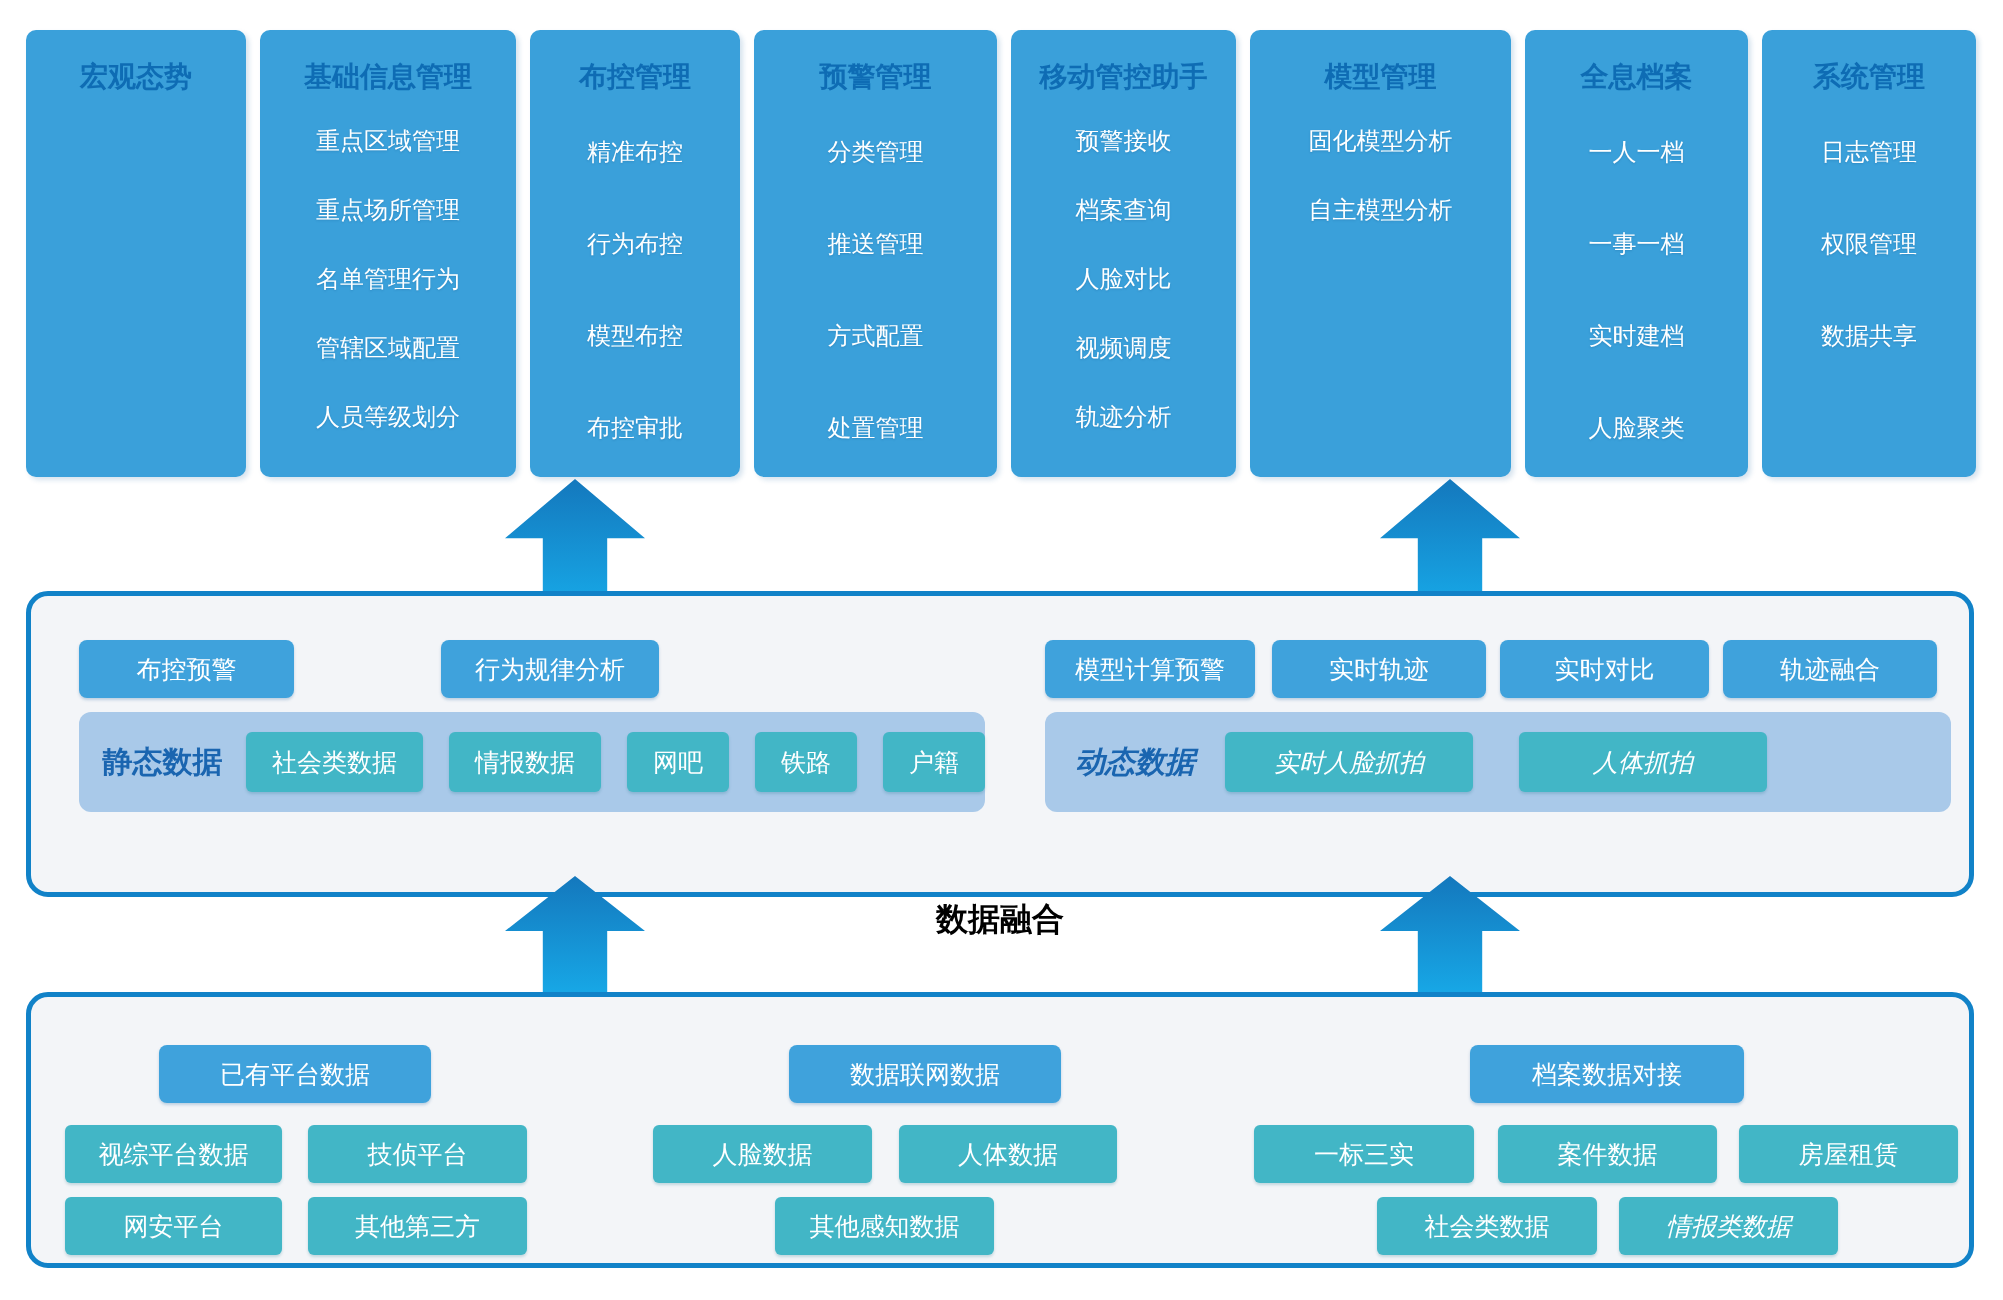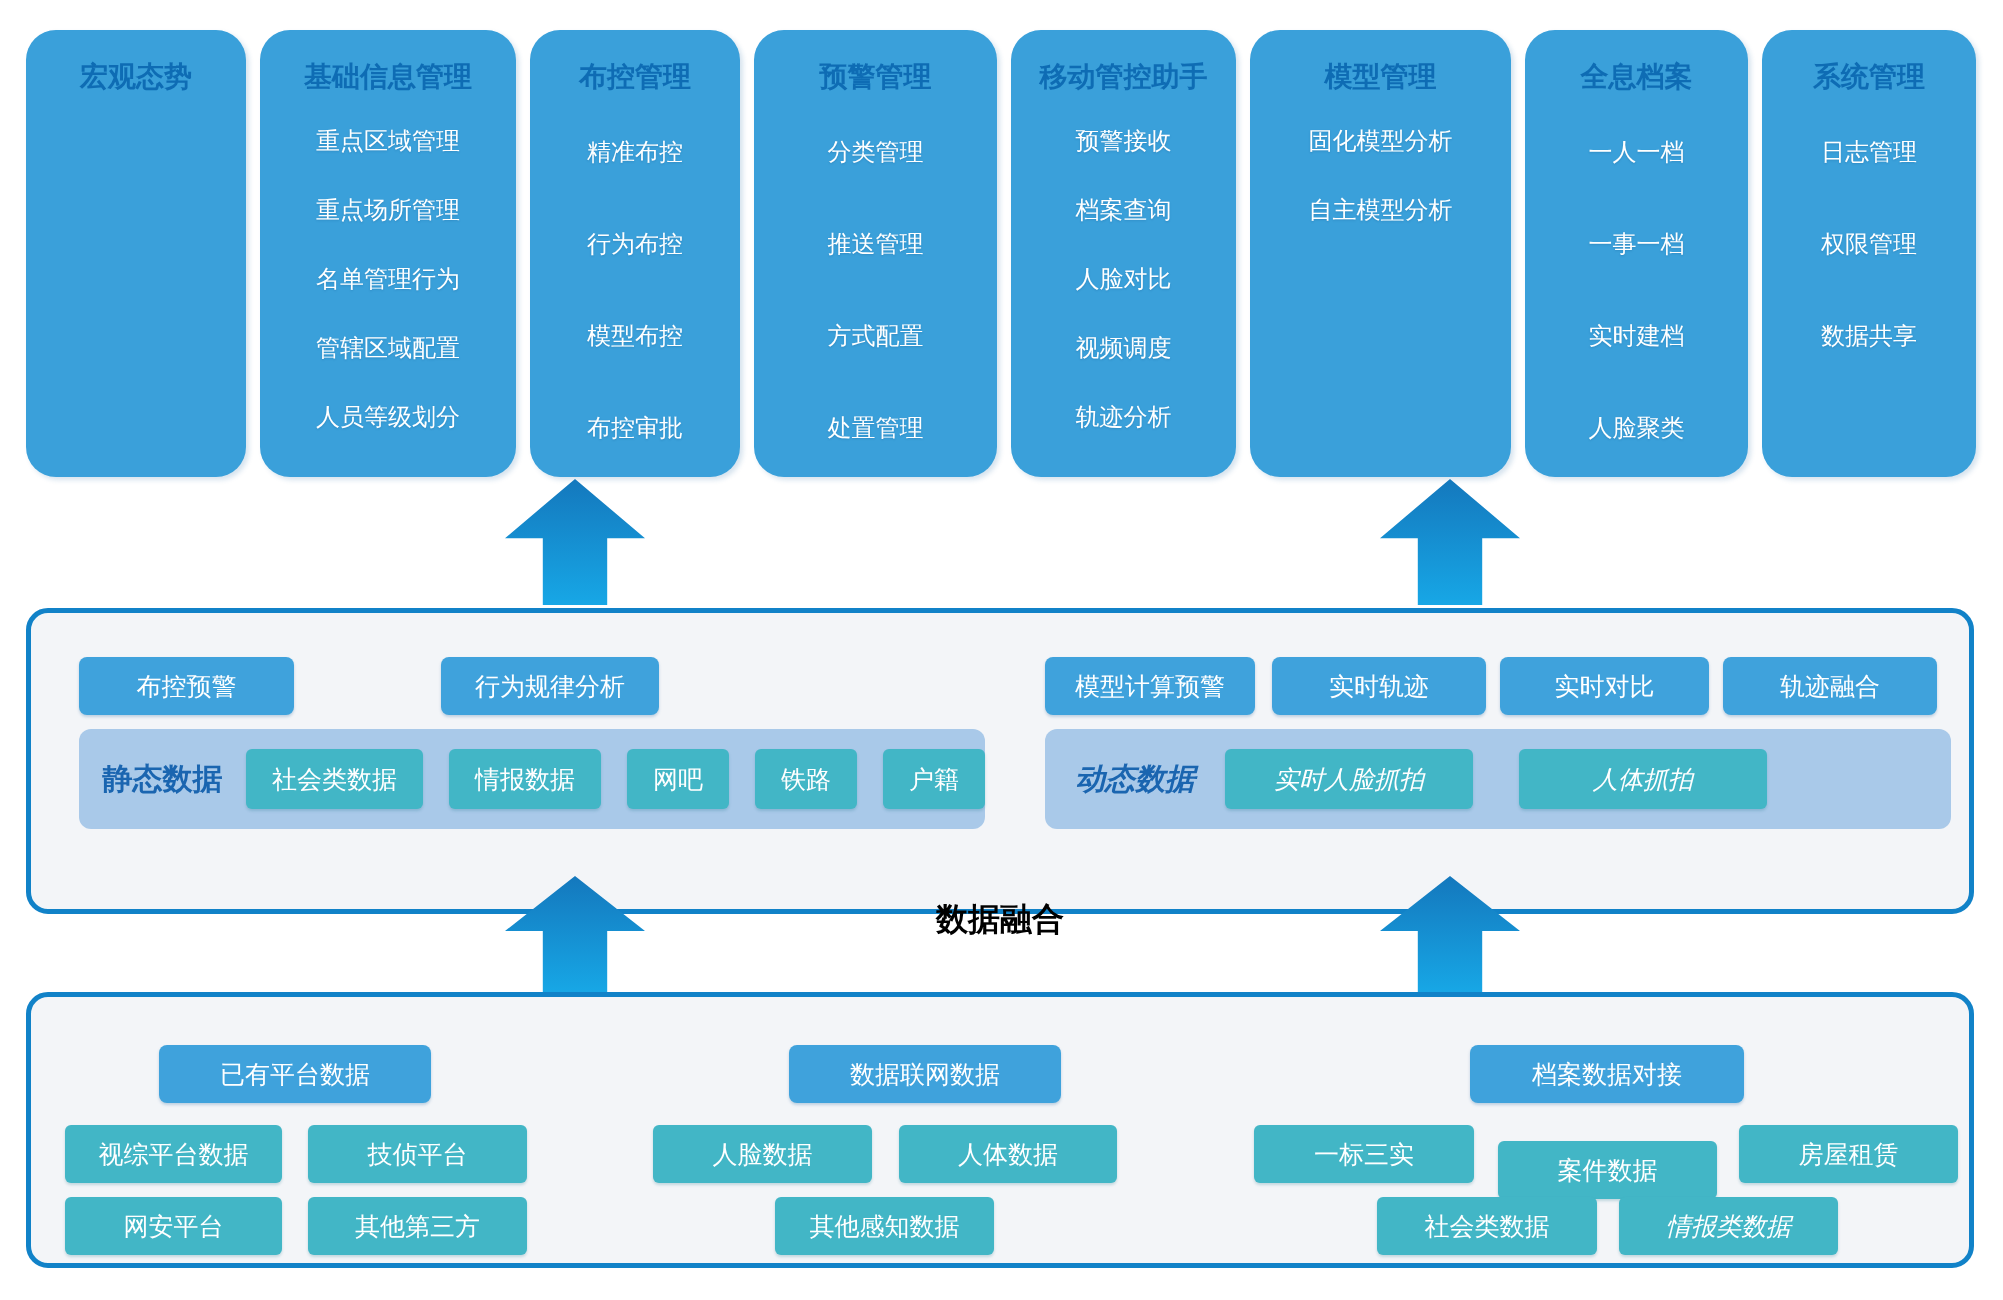--- a/index.html
+++ b/index.html
@@ -3,21 +3,21 @@
 <meta charset="utf-8">
 <style>
   html,body{margin:0;padding:0;background:#ffffff;}
   #canvas{
     position:relative;width:2003px;height:1300px;background:#ffffff;overflow:hidden;
     font-family:"Liberation Sans","DejaVu Sans",sans-serif;
   }
   
   .top-row{position:absolute;left:26px;top:30px;display:flex;gap:14px;}
   .card{
-    height:447px;background:#3AA0DA;border-radius:30px;box-sizing:border-box;
+    height:447px;background:#3AA0DA;border-radius:10px;box-sizing:border-box;
     display:flex;flex-direction:column;align-items:center;padding-top:30px;
     box-shadow:3px 3px 5px rgba(30,100,160,0.18);
   }
   .card-title{
     font-size:28px;font-weight:bold;color:#0E6CB4;line-height:34px;white-space:nowrap;
   }
   .card-items{display:flex;flex-direction:column;align-items:center;margin-top:12px;}
   .card-item{
     color:#ffffff;font-size:24px;display:flex;align-items:center;white-space:nowrap;
     text-shadow:0 1px 2px rgba(20,80,130,0.25);
@@ -141,21 +141,21 @@
         <div class="card-item">日志管理</div>
         <div class="card-item">权限管理</div>
         <div class="card-item">数据共享</div>
       </div>
     </div>
   </div>
 
   <div class="arrow-up" style="left:505px;top:479px;height:126px;"></div>
   <div class="arrow-up" style="left:1380px;top:479px;height:126px;"></div>
 
-  <div class="layer-box" style="top:608px;height:306px;">
+  <div class="layer-box" style="top:591px;height:306px;">
 
     <div class="blue-btn" style="left:48px;top:44px;width:215px;">布控预警</div>
     <div class="blue-btn" style="left:410px;top:44px;width:218px;">行为规律分析</div>
 
     <div class="data-panel" style="left:48px;top:116px;width:906px;">
       <div class="panel-label">静态数据</div>
       <div class="chip-row left-chips">
         <div class="teal-chip">社会类数据</div>
         <div class="teal-chip">情报数据</div>
         <div class="teal-chip">网吧</div>
@@ -190,19 +190,19 @@
     <div class="teal-chip abs-chip" style="left:34px;top:200px;width:217px;">网安平台</div>
     <div class="teal-chip abs-chip" style="left:277px;top:200px;width:219px;">其他第三方</div>
 
     <div class="blue-btn" style="left:758px;top:48px;width:272px;">数据联网数据</div>
     <div class="teal-chip abs-chip" style="left:622px;top:128px;width:219px;">人脸数据</div>
     <div class="teal-chip abs-chip" style="left:868px;top:128px;width:218px;">人体数据</div>
     <div class="teal-chip abs-chip" style="left:744px;top:200px;width:219px;">其他感知数据</div>
 
     <div class="blue-btn" style="left:1439px;top:48px;width:274px;">档案数据对接</div>
     <div class="teal-chip abs-chip" style="left:1223px;top:128px;width:220px;">一标三实</div>
-    <div class="teal-chip abs-chip" style="left:1467px;top:128px;width:219px;margin-top:16px;">案件数据</div>
+    <div class="teal-chip abs-chip" style="left:1467px;top:128px;width:219px;">案件数据</div>
     <div class="teal-chip abs-chip" style="left:1708px;top:128px;width:219px;">房屋租赁</div>
     <div class="teal-chip abs-chip" style="left:1346px;top:200px;width:220px;">社会类数据</div>
     <div class="teal-chip abs-chip" style="left:1588px;top:200px;width:219px;font-style:italic;">情报类数据</div>
   </div>
 
 </div>
 
 </body></html>

